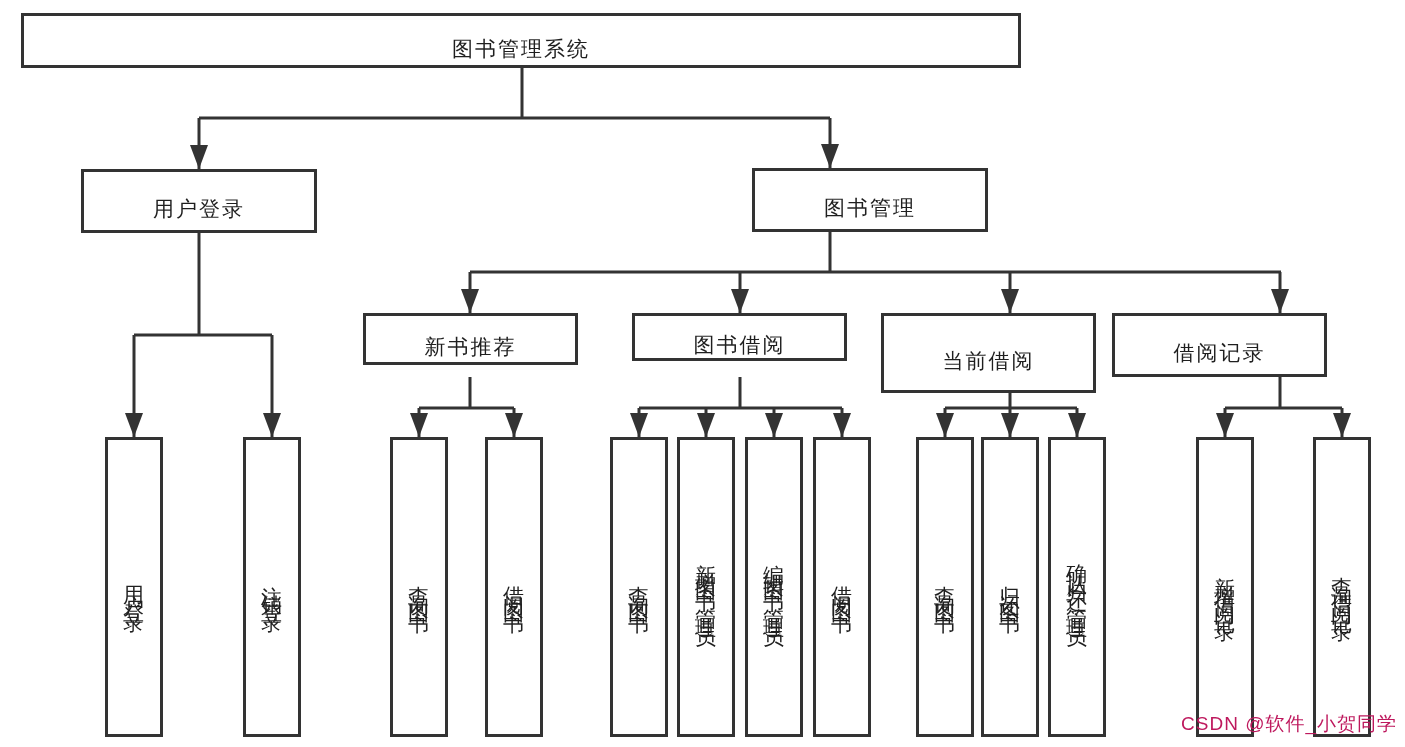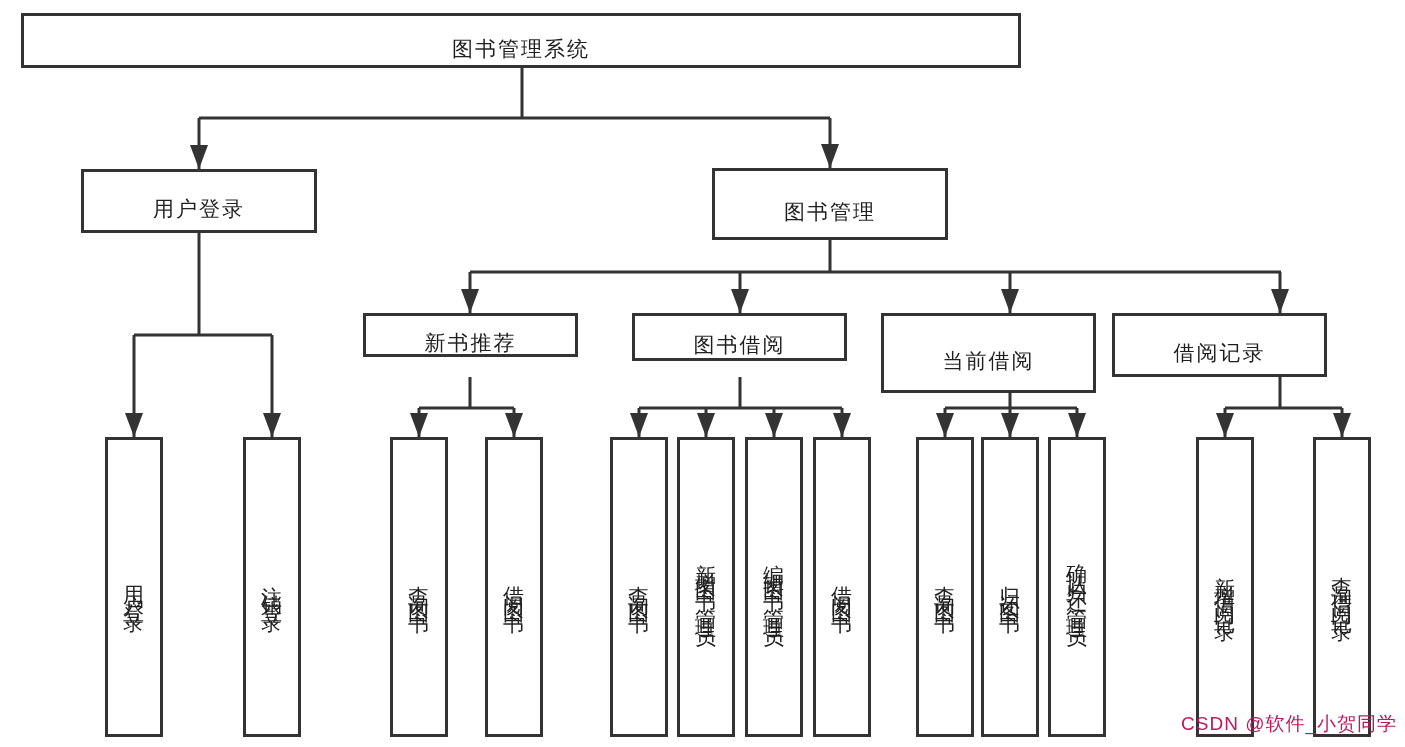--- a/index.html
+++ b/index.html
@@ -62,25 +62,25 @@
   </g>
 </svg>
 
 <div class="box h" style="left:21px;top:13px;width:1000px;height:55px">
   <span>图书管理系统</span>
 </div>
 
 <div class="box h" style="left:81px;top:169px;width:236px;height:64px">
   <span>用户登录</span>
 </div>
-<div class="box h" style="left:712px;top:168px;width:236px;height:72px">
+<div class="box h" style="left:752px;top:168px;width:236px;height:64px">
   <span>图书管理</span>
 </div>
 
-<div class="box h" style="left:363px;top:313px;width:215px;height:44px">
+<div class="box h" style="left:363px;top:313px;width:215px;height:52px">
   <span>新书推荐</span>
 </div>
 <div class="box h" style="left:632px;top:313px;width:215px;height:48px">
   <span>图书借阅</span>
 </div>
 <div class="box h" style="left:881px;top:313px;width:215px;height:80px">
   <span>当前借阅</span>
 </div>
 <div class="box h" style="left:1112px;top:313px;width:215px;height:64px">
   <span>借阅记录</span>

